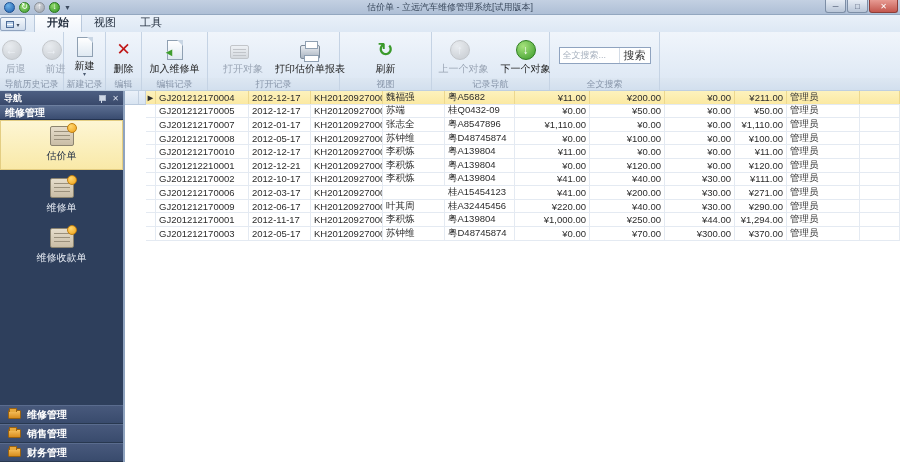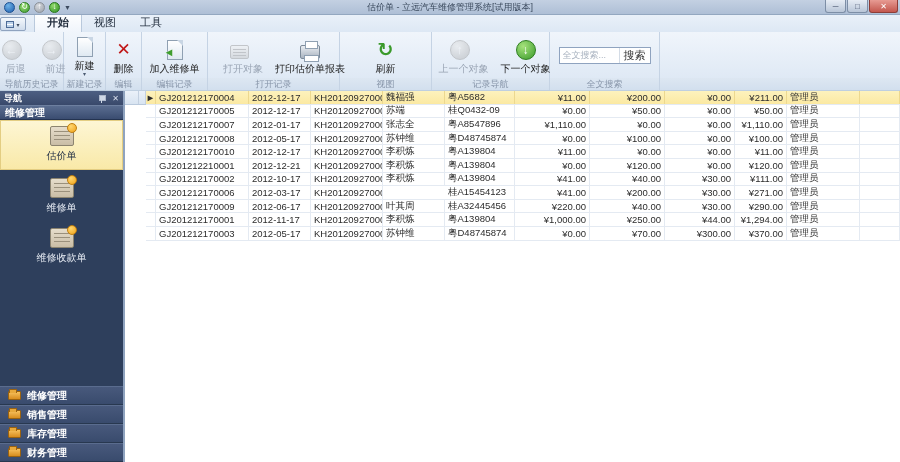--- a/index.html
+++ b/index.html
@@ -273,24 +273,20 @@
       <div class="nav-bottom-item">
         <span class="folderic"></span>
         <span>维修管理</span>
       </div>
       <div class="nav-bottom-item">
         <span class="folderic"></span>
         <span>销售管理</span>
       </div>
       <div class="nav-bottom-item">
         <span class="folderic"></span>
-        <span>库存管理</span>
-      </div>
-      <div class="nav-bottom-item">
-        <span class="folderic"></span>
         <span>财务管理</span>
       </div>
     </div>
 
     <div class="grid">
       <div class="grow ghead">
           <span class="gcell" style="width: 10px;"></span>
           <span class="gcell" style="width: 93px;">单号</span>
           <span class="gcell" style="width: 62px;">日期</span>
           <span class="gcell" style="width: 72px;">编号</span>

